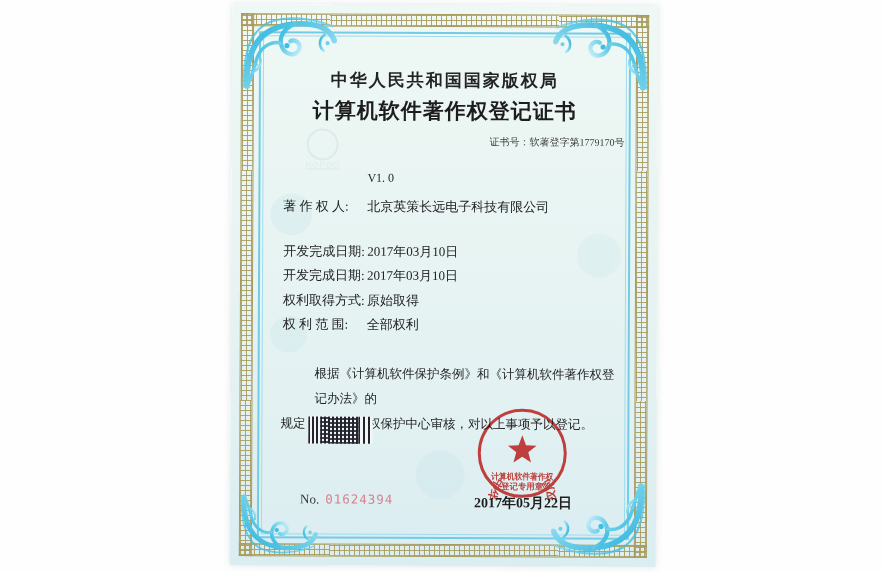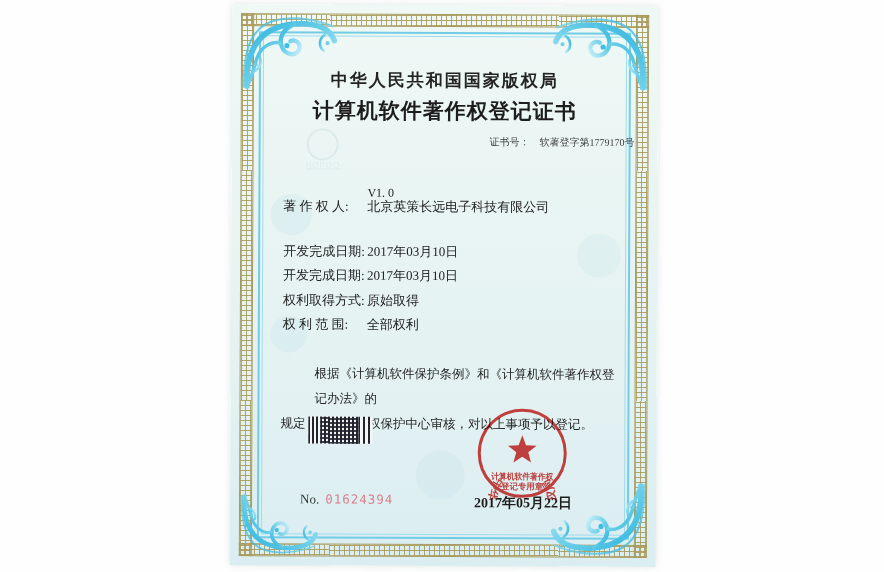--- a/index.html
+++ b/index.html
@@ -44,21 +44,21 @@
   
   .authority {
     position:absolute; top:64px; left:0; right:0; text-align:center;
     font-size:17px; font-weight:bold; letter-spacing:2px; color:#232323; z-index:4;
   }
   .cert-title {
     position:absolute; top:92px; left:0; right:0; text-align:center;
     font-size:21px; font-weight:bold; letter-spacing:1px; color:#1d1d1d; z-index:4;
   }
   .certno { position:absolute; top:130px; left:258px; font-size:10px; color:#3a3a3a; z-index:4; }
-  .certno .num { margin-left:10px; }
+  .certno .num { }
   .row { position:absolute; left:52px; font-size:13px; color:#2c2c2c; z-index:4; white-space:nowrap; }
   .flabel { display:inline-block; width:84px; color:#222; }
   .fvalue { color:#222; }
   .v2 { position:absolute; left:136px; font-size:12px; color:#222; z-index:4; }
   .statement { position:absolute; left:50px; right:36px; top:357px; font-size:12.5px;
     color:#262626; line-height:25px; z-index:4; }
   .statement .l1 { padding-left:34px; }
   
   .ghost { position:absolute; left:74px; top:124px; opacity:.16; z-index:2; text-align:center; }
   .ghost .ring { width:28px; height:28px; border:2px solid #8fb2bd; border-radius:50%; margin:0 auto; }
@@ -133,21 +133,21 @@
     <div class="cert-title">计算机软件著作权登记证书</div>
     <div class="certno">
       <span>证书号：</span><span class="num">软著登字第1779170号</span>
     </div>
 
     <div class="ghost">
       <div class="ring"></div>
       <div class="gtxt">HOPOO</div>
     </div>
 
-    <div class="v2" style="top:181px">V1. 0</div>
+    <div class="v2" style="top:166px">V1. 0</div>
 
     <div class="row" style="top:193px">
       <span class="flabel">著 作 权 人:</span><span class="fvalue">北京英策长远电子科技有限公司</span>
     </div>
 
     <div class="row" style="top:238px">
       <span class="flabel">开发完成日期:</span><span class="fvalue">2017年03月10日</span>
     </div>
     <div class="row" style="top:262px">
       <span class="flabel">开发完成日期:</span><span class="fvalue">2017年03月10日</span>

